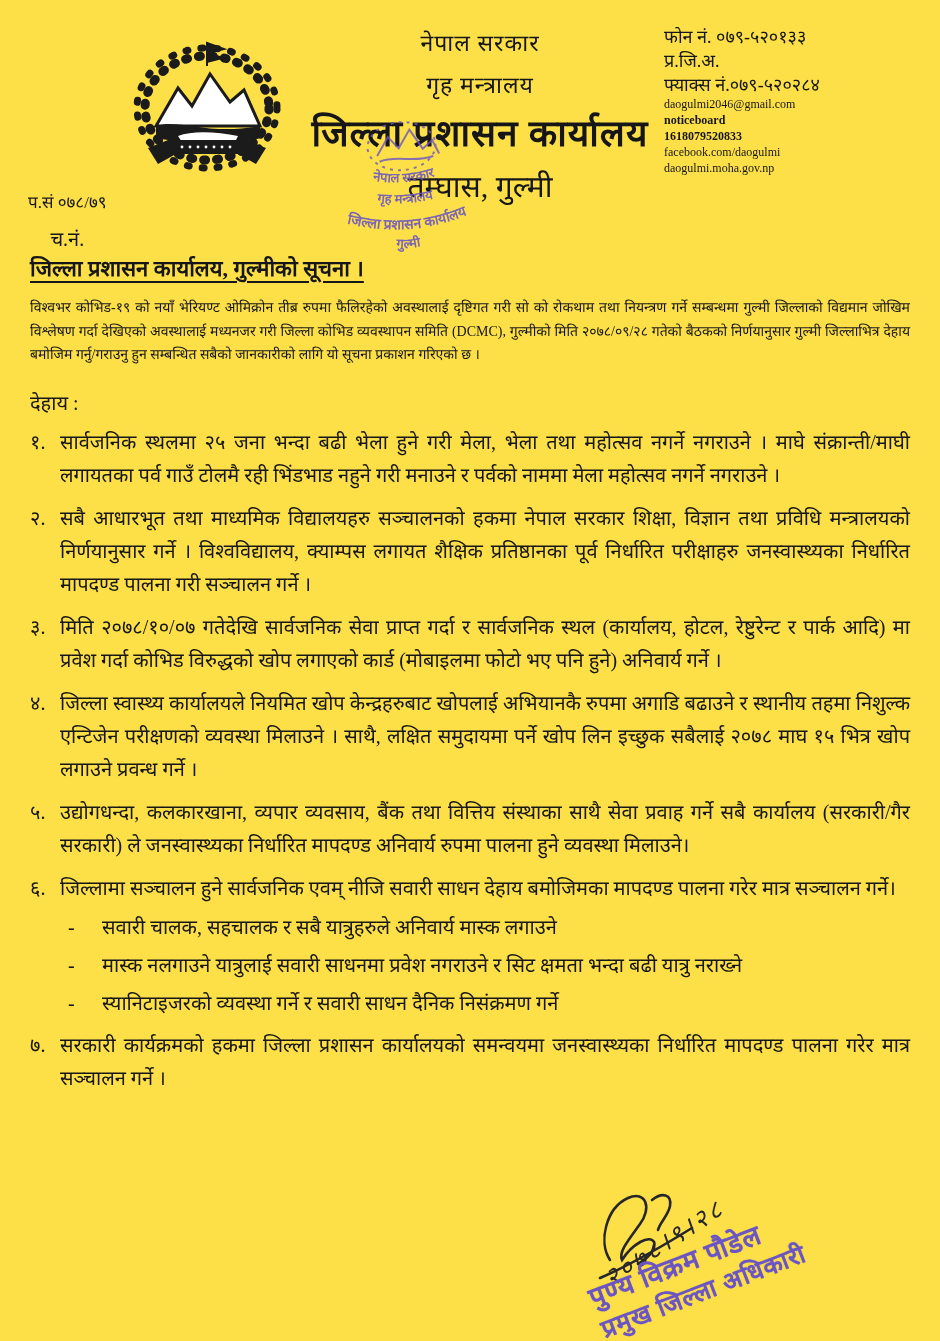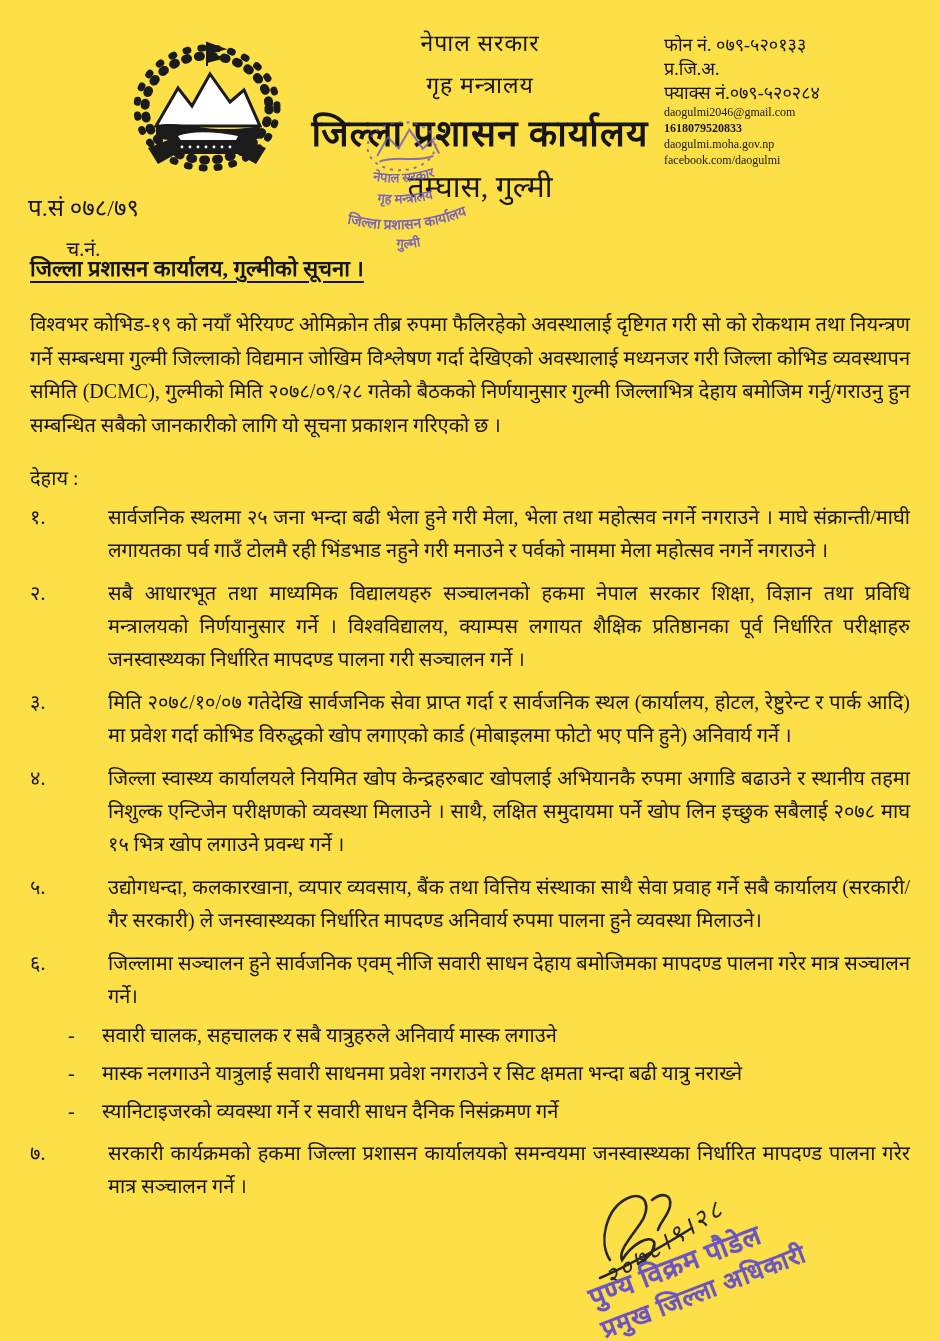--- a/index.html
+++ b/index.html
@@ -14,39 +14,39 @@
     overflow:hidden;
   }
   
   .emblem { position:absolute; left:118px; top:40px; width:178px; height:140px; }
   .center-head { position:absolute; left:290px; top:26px; width:380px; text-align:center; }
   .gov-line      { font-size:23px; letter-spacing:1px; }
   .ministry-line { font-size:23px; margin-top:10px; letter-spacing:1px; }
   .office-line   { font-size:37px; font-weight:bold; margin-top:6px; letter-spacing:1px; white-space:nowrap; }
   .location-line { font-size:30px; margin-top:8px; }
   .head-stamp { position:absolute; left:318px; top:116px; width:175px; height:160px; transform:rotate(-4deg); opacity:.88; }
-  .contact { position:absolute; left:664px; top:34px; width:274px; }
+  .contact { position:absolute; left:664px; top:26px; width:274px; }
   .contact div { line-height:1.32; }
   .c-dev   { font-size:18px; }
   .c-latin { font-size:12px; }
   .c-bold  { font-weight:bold; }
   .refs { position:absolute; left:28px; top:190px; }
-  .ref-letter   { font-size:24px; }
+  .ref-letter   { font-size:17px; }
   .ref-dispatch { font-size:20px; margin-top:12px;text-align:center; }
   
   .body-block { position:absolute; left:30px; top:252px; width:880px; }
   .notice-title {
     font-weight:bold; font-size:22px;
     text-decoration:underline; text-underline-offset:5px;
   }
-  .intro { margin-top:26px; font-size:20px; line-height:1.68; text-align:justify;font-family:Liberation Serif, serif; }
+  .intro { margin-top:14px; font-size:14px; line-height:1.68; text-align:justify;font-family:Liberation Serif, serif; }
   .dehaya { margin-top:22px; font-size:20px; }
   .item { display:flex; margin-top:10px; font-size:20px; line-height:1.65; }
   .item .num   { flex:none; width:30px; }
-  .item .itext { flex:1; text-align:justify;margin-left:48px; }
+  .item .itext { flex:1; text-align:justify; }
   .subs { margin:4px 0 2px 30px; }
   .sub { display:flex; font-size:20px; line-height:1.6; margin-top:6px; }
   .sub .dash  { flex:none; width:42px; padding-left:8px; }
   .sub .stext { flex:1; }
   
   .sig-ink { position:absolute; left:588px; top:1182px; width:160px; height:120px; }
   .sig-date {
     position:absolute; left:606px; top:1262px; width:220px;
     font-size:25px; color:#26262c; letter-spacing:3px;
     transform:rotate(-33deg); transform-origin:left center;
@@ -125,23 +125,24 @@
     <text class="stamp-text" font-size="13"><textPath href="#arcB" startOffset="50%" text-anchor="middle">गृह मन्त्रालय</textPath></text>
     <text class="stamp-text" font-size="14"><textPath href="#arcC" startOffset="50%" text-anchor="middle">जिल्ला प्रशासन कार्यालय</textPath></text>
     <text class="stamp-text" font-size="13"><textPath href="#arcD" startOffset="50%" text-anchor="middle">गुल्मी</textPath></text>
   </svg>
 
   <div class="contact">
     <div class="c-dev">फोन नं. ०७९-५२०१३३</div>
     <div class="c-dev">प्र.जि.अ.</div>
     <div class="c-dev">फ्याक्स नं.०७९-५२०२८४</div>
     <div class="c-latin">daogulmi2046@gmail.com</div>
+    <div class="c-latin c-bold">noticeboard</div>
     <div class="c-latin c-bold">1618079520833</div>
+    <div class="c-latin">facebook.com/daogulmi</div>
     <div class="c-latin">daogulmi.moha.gov.np</div>
-    <div class="c-latin">facebook.com/daogulmi</div>
   </div>
 
   <div class="refs">
     <div class="ref-letter">प.सं ०७८/७९</div>
     <div class="ref-dispatch">च.नं.</div>
   </div>
 
   <div class="body-block">
     <div class="notice-title">जिल्ला प्रशासन कार्यालय, गुल्मीको सूचना  ।</div>
     <div class="intro">विश्वभर कोभिड-१९ को नयाँ भेरियण्ट ओमिक्रोन तीब्र रुपमा फैलिरहेको अवस्थालाई दृष्टिगत गरी सो को रोकथाम तथा नियन्त्रण गर्ने सम्बन्धमा गुल्मी जिल्लाको विद्यमान जोखिम विश्लेषण गर्दा देखिएको अवस्थालाई मध्यनजर गरी जिल्ला कोभिड व्यवस्थापन समिति (DCMC), गुल्मीको मिति २०७८/०९/२८ गतेको बैठकको निर्णयानुसार गुल्मी जिल्लाभित्र देहाय बमोजिम गर्नु/गराउनु हुन सम्बन्धित सबैको जानकारीको लागि यो सूचना प्रकाशन गरिएको छ ।</div>

